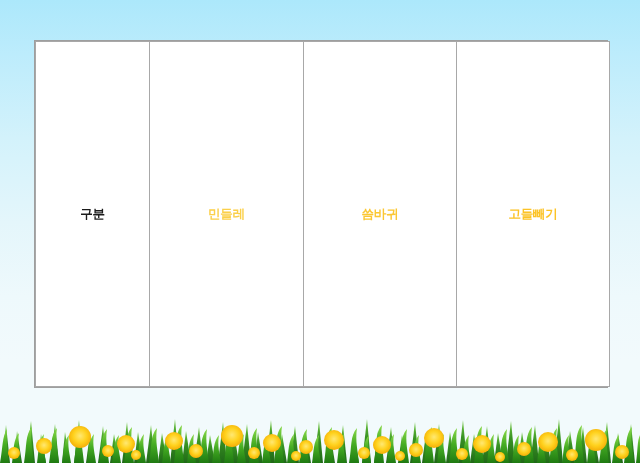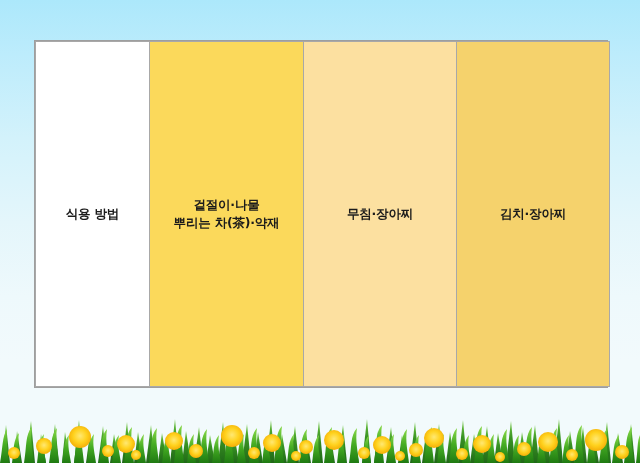--- a/index.html
+++ b/index.html
@@ -115,38 +115,31 @@
 
   <div id="table-wrap">
     <table class="compare">
       <colgroup>
         <col class="c-label">
           <col class="c-a">
           <col class="c-b">
           <col class="c-c">
       </colgroup>
       <tbody>
-
-
-
-
-
-        <tr class="body-row">
-          <td class="rowlabel">식용 방법</td>
-          <td class="col-a">
-              <span class="ml">겉절이·나물</span>
-              <span class="ml">뿌리는 차(茶)·약재</span>
-            </td>
-          <td class="col-b">
-              <span class="ml">무침·장아찌</span>
-            </td>
-          <td class="col-c">
-              <span class="ml">김치·장아찌</span>
-            </td>
+        <tr class="head">
+          <td class="label-head">구분</td>
+          <td class="sp-head tone-a">민들레</td>
+          <td class="sp-head tone-b">씀바귀</td>
+          <td class="sp-head tone-c">고들빼기</td>
         </tr>
+
+
+
+
+
       </tbody>
     </table>
   </div>
 
   <div id="grass">
     <svg viewBox="0 0 640 56" preserveAspectRatio="none">
       <defs>
         <linearGradient id="blade" x1="0" y1="1" x2="0" y2="0">
           <stop offset="0%" stop-color="#1f7a12"></stop>
           <stop offset="55%" stop-color="#46ad23"></stop>

